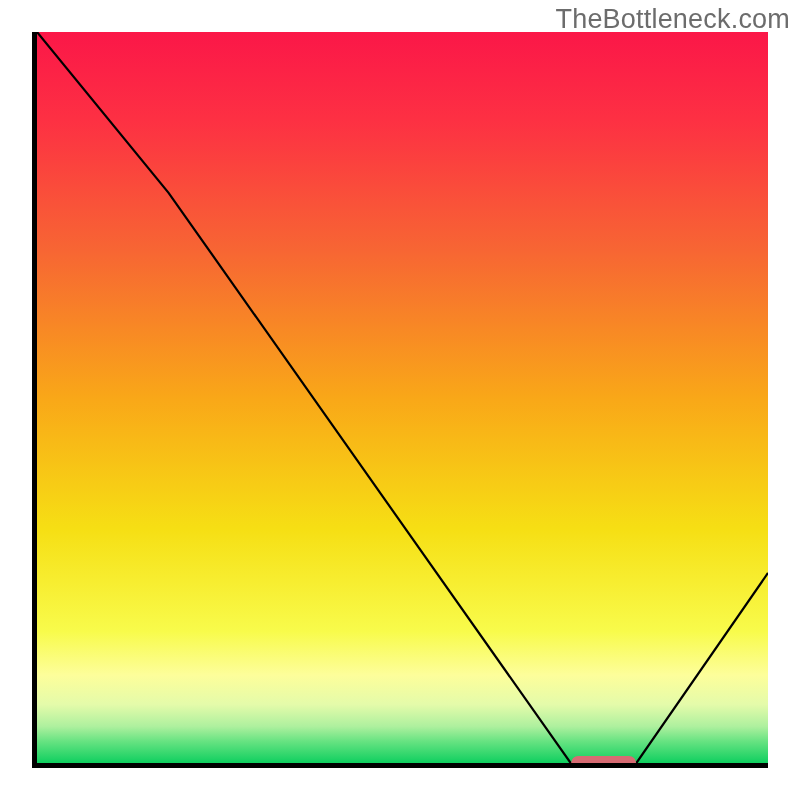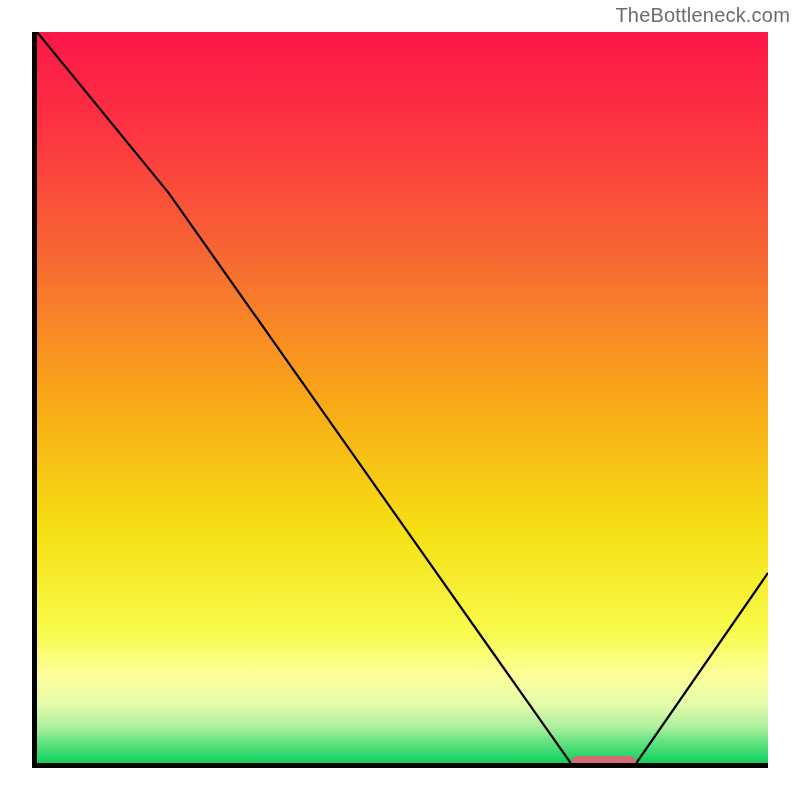--- a/index.html
+++ b/index.html
@@ -7,21 +7,21 @@
   .container {
     position: relative;
     width: 800px;
     height: 800px;
   }
   .watermark {
     position: absolute;
     top: 4px;
     right: 10px;
     font-family: Arial, Helvetica, sans-serif;
-    font-size: 20px;
+    font-size: 27px;
     color: #6c6c6c;
     font-weight: 400;
     letter-spacing: 0.2px;
     z-index: 10;
   }
   .plot-outer {
     position: absolute;
     left: 32px;
     top: 32px;
     width: 736px;    

